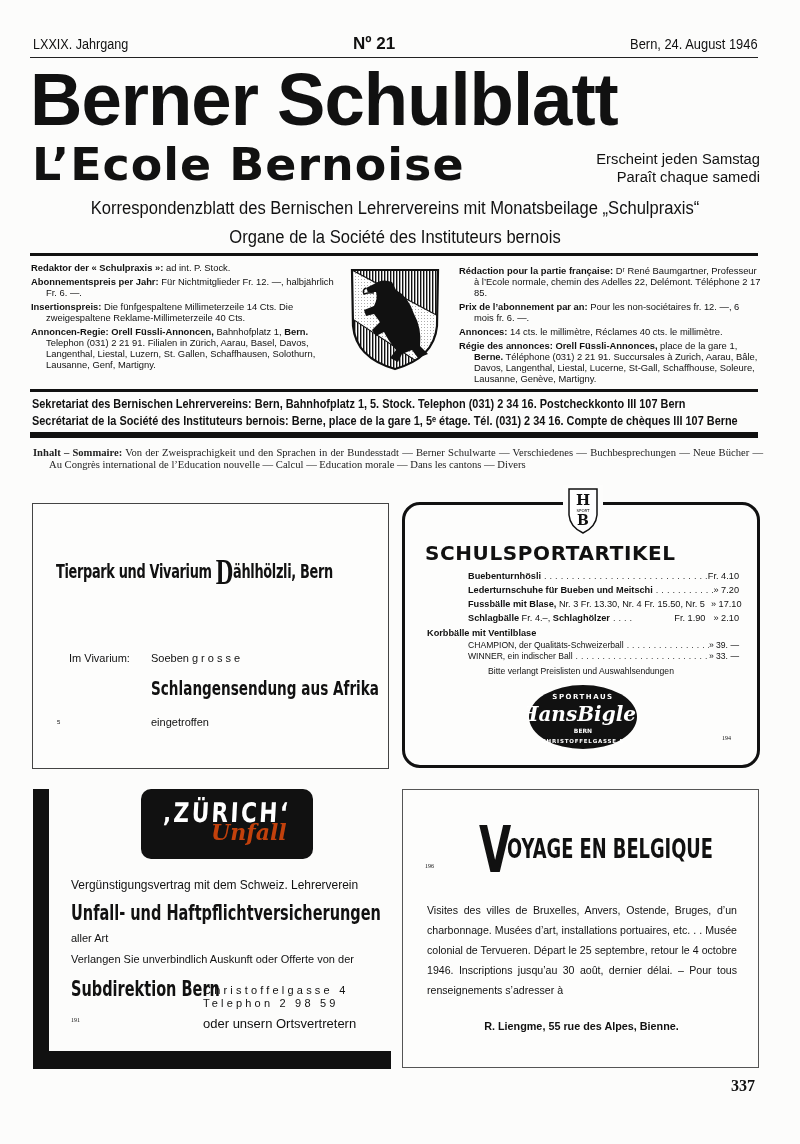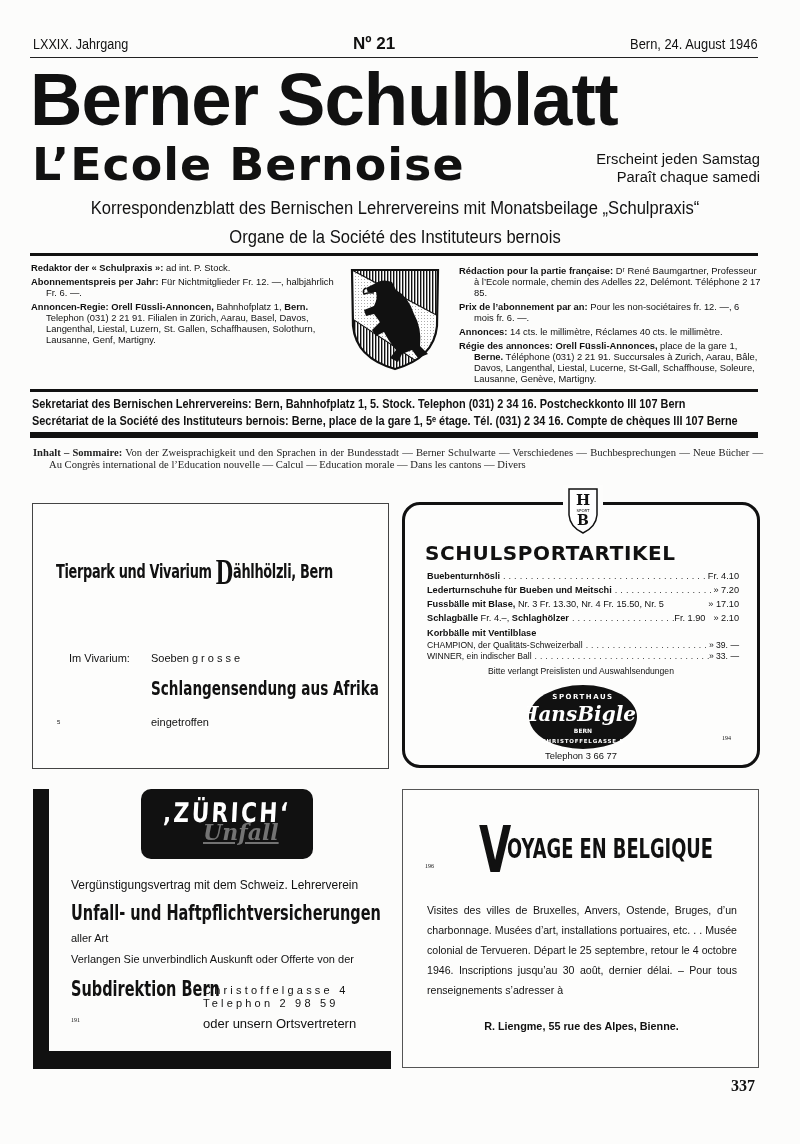--- a/index.html
+++ b/index.html
@@ -50,36 +50,36 @@
   .ad1 .snk { position: absolute; left: 118px; top: 172px; font-family: "DejaVu Sans", sans-serif; font-weight: bold; font-size: 20px; transform: scaleX(0.68); transform-origin: left; white-space: nowrap; }
   .ad1 .ein { position: absolute; left: 118px; top: 212px; font-size: 11px; }
   .ad1 .code { position: absolute; left: 24px; top: 215px; font-size: 6px; }
 
   
   .ad2 { left: 402px; top: 502px; width: 358px; height: 266px; border: 3px solid #111; border-radius: 18px; background: #fdfdfc; }
   .ad2 .badge { position: absolute; left: 158px; top: -20px; width: 40px; height: 50px; background: #fdfdfc; }
   .ad2 .head { position: absolute; left: 20px; top: 36px; font-family: "DejaVu Sans", sans-serif; font-weight: bold; font-size: 20px; letter-spacing: 0.6px; white-space: nowrap; }
   .ad2 .rows { position: absolute; left: 22px; top: 64px; width: 312px; font-size: 9.2px; line-height: 14px; }
   .ad2 .row { display: flex; white-space: nowrap; }
-  .ad2 .row .n { flex: 0 0 auto; }
+  .ad2 .row .n { flex: 0 0 auto; margin-left: 41px; }
   .ad2 .row .dots { flex: 1 1 auto; overflow: hidden; color: #333; letter-spacing: 3px; padding: 0 3px; }
   .ad2 .row .p { flex: 0 0 auto; text-align: right; }
   .ad2 .row b { font-weight: bold; }
   .ad2 .note { position: absolute; left: 0; top: 161px; width: 352px; text-align: center; font-size: 8.6px; }
   .ad2 .logo { position: absolute; left: 122px; top: 178px; width: 112px; height: 68px; }
   .ad2 .tel { position: absolute; left: 0; top: 245px; width: 352px; text-align: center; font-size: 9.4px; }
   .ad2 .code { position: absolute; left: 317px; top: 230px; font-size: 6px; font-family: "Liberation Serif", serif; }
 
   
   .ad3 { left: 33px; top: 789px; width: 358px; height: 280px; }
   .ad3 .barL { position: absolute; left: 0; top: 0; width: 16px; height: 280px; background: #111; }
   .ad3 .barB { position: absolute; left: 0; top: 262px; width: 358px; height: 18px; background: #111; }
   .ad3 .logo { position: absolute; left: 108px; top: 0; width: 172px; height: 70px; background: #111; border-radius: 10px; }
   .ad3 .logo .z { position: absolute; left: 22px; top: 8px; color: #fff; font-family: "DejaVu Sans", sans-serif; font-weight: bold; font-size: 27px; letter-spacing: 3px; transform: scaleX(0.8) skewX(-4deg); transform-origin: left; white-space: nowrap; }
-  .ad3 .logo .u { position: absolute; left: 62px; top: 30px; color: #737373; font-family: "DejaVu Serif", serif; font-style: italic; font-weight: bold; font-size: 22px; white-space: nowrap; text-decoration: underline; }
+  .ad3 .logo .u { position: absolute; left: 70px; top: 30px; color: #c2410c; font-family: "DejaVu Serif", serif; font-style: italic; font-weight: bold; font-size: 22px; white-space: nowrap; }
   .ad3 .l1 { position: absolute; left: 38px; top: 88px; font-size: 13px; transform: scaleX(0.92); transform-origin: left; white-space: nowrap; }
   .ad3 .l2 { position: absolute; left: 38px; top: 111px; font-family: "DejaVu Sans", sans-serif; font-weight: bold; font-size: 22px; transform: scaleX(0.66); transform-origin: left; white-space: nowrap; }
   .ad3 .l3 { position: absolute; left: 38px; top: 143px; font-size: 11px; }
   .ad3 .l4 { position: absolute; left: 38px; top: 164px; font-size: 11px; white-space: nowrap; }
   .ad3 .l5 { position: absolute; left: 38px; top: 187px; font-family: "DejaVu Sans", sans-serif; font-weight: bold; font-size: 22px; transform: scaleX(0.66); transform-origin: left; white-space: nowrap; }
   .ad3 .addr { position: absolute; left: 170px; top: 195px; font-size: 11px; line-height: 13px; letter-spacing: 3.2px; white-space: nowrap; }
   .ad3 .l6 { position: absolute; left: 170px; top: 227px; font-size: 13px; }
   .ad3 .code { position: absolute; left: 38px; top: 228px; font-size: 6px; font-family: "Liberation Serif", serif; }
 
   
@@ -108,20 +108,21 @@
   <div>Erscheint jeden Samstag</div>
   <div>Paraît chaque samedi</div>
 </div>
 <div class="abs subtitle1">Korrespondenzblatt des Bernischen Lehrervereins mit Monatsbeilage „Schulpraxis“</div>
 <div class="abs subtitle2">Organe de la Société des Instituteurs bernois</div>
 <div class="abs rule2"></div>
 
 <div class="abs imp imp-left">
   <p class="ind" style="margin-top:-3px"><b>Redaktor der « Schulpraxis »:</b><span> ad int. P. Stock.</span></p>
   <p class="ind"><b>Abonnementspreis per Jahr:</b><span> Für Nichtmitglieder Fr. 12. —, halbjährlich Fr. 6. —.</span></p>
+  <p class="ind"><b>Insertionspreis:</b><span> Die fünfgespaltene Millimeterzeile 14 Cts. Die zweigespaltene Reklame-Millimeterzeile 40 Cts.</span></p>
   <p class="ind"><b>Annoncen-Regie: Orell Füssli-Annoncen,</b><span> Bahnhofplatz 1, </span><b>Bern.</b><span> Telephon (031) 2 21 91. Filialen in Zürich, Aarau, Basel, Davos, Langenthal, Liestal, Luzern, St. Gallen, Schaffhausen, Solothurn, Lausanne, Genf, Martigny.</span></p>
 </div>
 
 <div class="abs arms">
   <svg width="94" height="106" viewBox="0 0 94 106">
     <defs>
       <pattern id="vstripes" width="3" height="4" patternUnits="userSpaceOnUse">
         <rect width="3" height="4" fill="#fff"></rect>
           <rect width="1.4" height="4" fill="#111"></rect>
       </pattern>
@@ -222,21 +223,20 @@
   <div class="note">Bitte verlangt Preislisten und Auswahlsendungen</div>
   <div class="logo">
     <svg width="112" height="68" viewBox="0 0 112 68">
       <ellipse cx="56" cy="34" rx="54" ry="32" fill="#111"></ellipse>
       <text x="56" y="16" text-anchor="middle" font-family="DejaVu Sans, sans-serif" font-weight="bold" font-size="7" fill="#fff" letter-spacing="1.5">SPORTHAUS</text>
       <text x="56" y="38" text-anchor="middle" font-family="DejaVu Serif, serif" font-weight="bold" font-style="italic" font-size="20" fill="#fff">HansBigler</text>
       <text x="56" y="50" text-anchor="middle" font-family="DejaVu Sans, sans-serif" font-weight="bold" font-size="6" fill="#fff">BERN</text>
       <text x="56" y="60" text-anchor="middle" font-family="DejaVu Sans, sans-serif" font-weight="bold" font-size="5.5" fill="#fff" letter-spacing="0.8">CHRISTOFFELGASSE 5</text>
     </svg>
   </div>
-  <div class="tel">Telephon 3 66 77</div>
   <div class="code">194</div>
 </div>
 
 <div class="abs ad3">
   <div class="barL"></div>
   <div class="barB"></div>
   <div class="logo">
     <span class="z">‚ZÜRICH‘</span>
     <span class="u">Unfall</span>
   </div>

